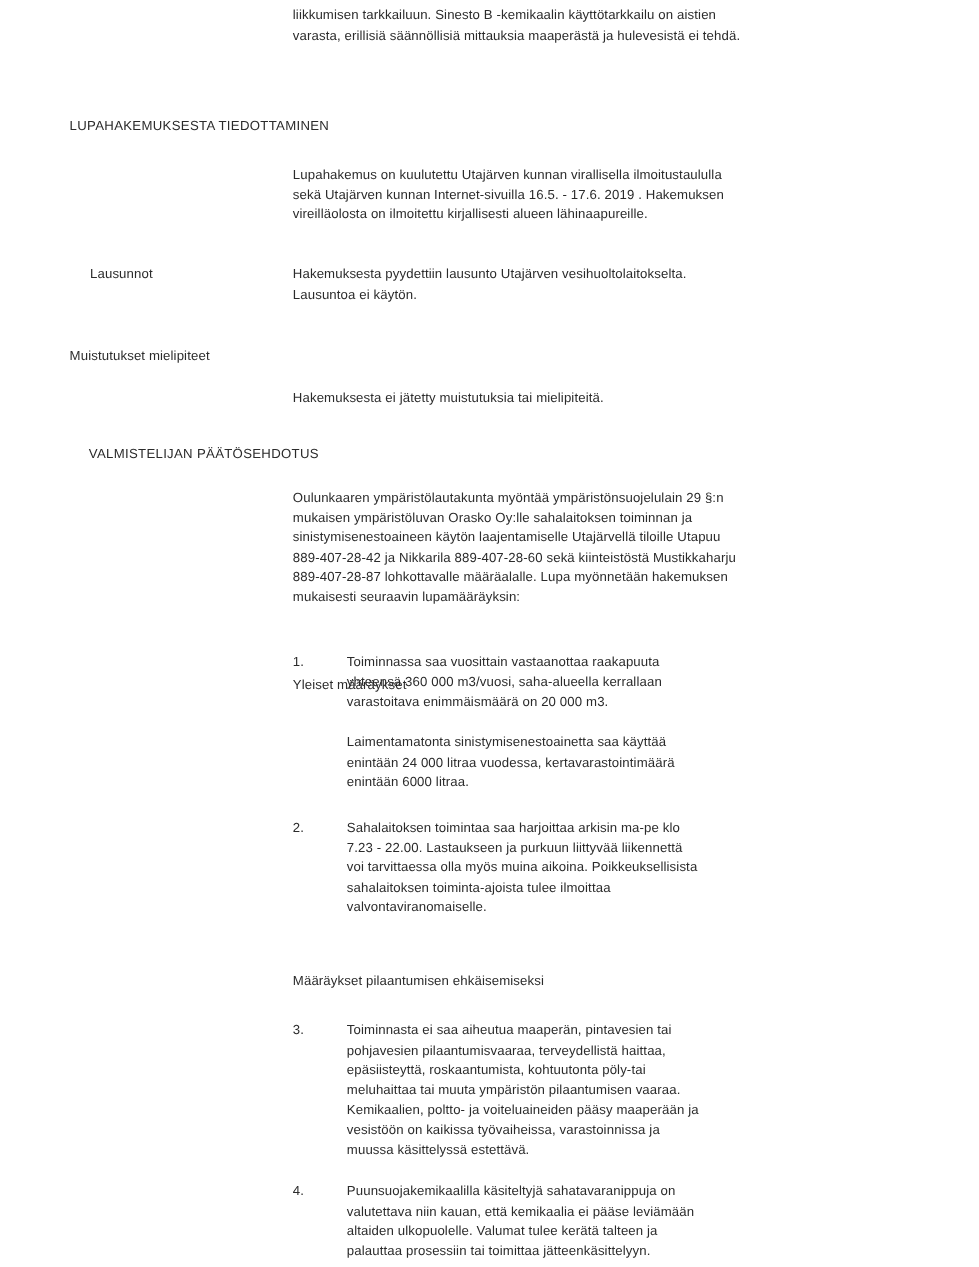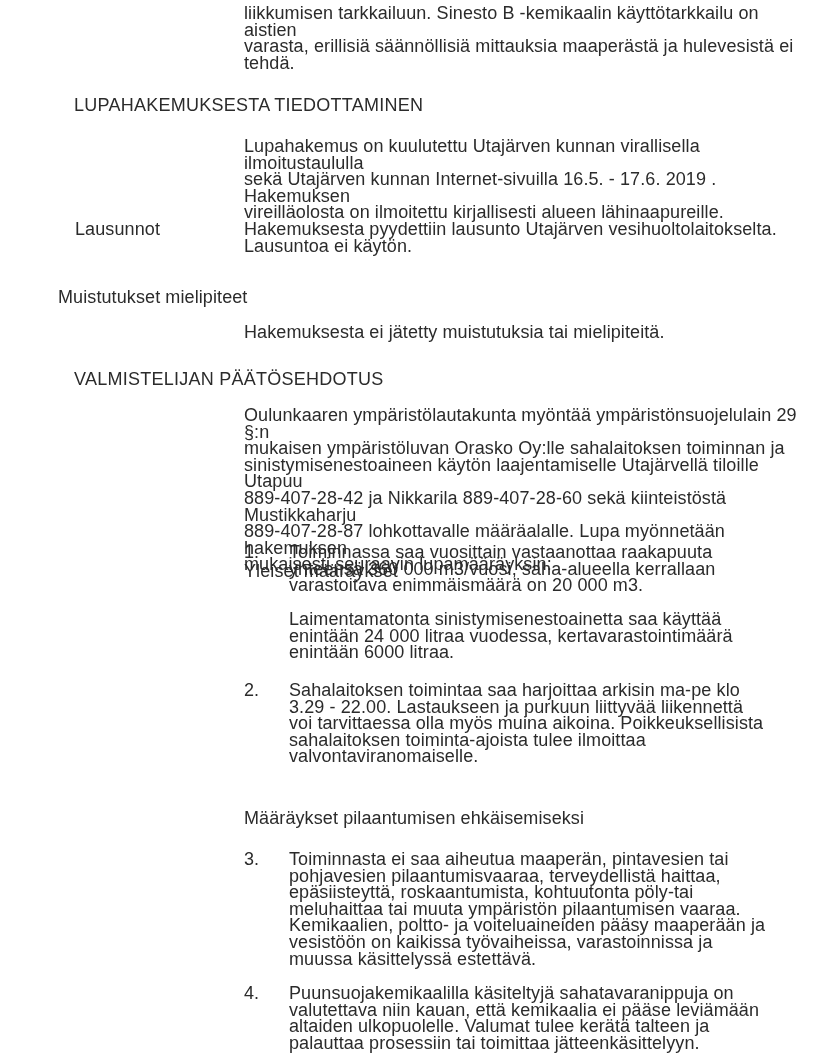--- a/index.html
+++ b/index.html
@@ -7,42 +7,42 @@
     padding: 0;
     background: #ffffff;
   }
   .page {
     position: relative;
     width: 816px;
     height: 1056px;
     background: #ffffff;
     overflow: hidden;
     font-family: "Liberation Sans", "DejaVu Sans", sans-serif;
-    font-size: 18px;
+    font-size: 11px;
     line-height: 16.6px;
     color: #2b2b2b;
   }
   .t {
     position: absolute;
     white-space: pre-line;
     letter-spacing: 0.1px;
   }
   .heading {
     letter-spacing: 0.25px;
   }
 </style>
 </head>
 <body>
 
 <div class="page">
 
   <div class="t" style="left:244px; top:5px;">liikkumisen tarkkailuun. Sinesto B -kemikaalin käyttötarkkailu on aistien
 varasta, erillisiä säännöllisiä mittauksia maaperästä ja hulevesistä ei tehdä.</div>
 
-  <div class="t heading" style="left:74px; top:97px;">LUPAHAKEMUKSESTA TIEDOTTAMINEN</div>
+  <div class="t heading" style="left:58px; top:97px;">LUPAHAKEMUKSESTA TIEDOTTAMINEN</div>
 
   <div class="t" style="left:244px; top:138px;">Lupahakemus on kuulutettu Utajärven kunnan virallisella ilmoitustaululla
 sekä Utajärven kunnan Internet-sivuilla 16.5. - 17.6. 2019 . Hakemuksen
 vireilläolosta on ilmoitettu kirjallisesti alueen lähinaapureille.</div>
 
   <div class="t" style="left:75px; top:221px;">Lausunnot</div>
 
   <div class="t" style="left:244px; top:221px;">Hakemuksesta pyydettiin lausunto Utajärven vesihuoltolaitokselta.
 Lausuntoa ei käytön.</div>
 
@@ -65,21 +65,21 @@
   <div class="t" style="left:289px; top:544px;">Toiminnassa saa vuosittain vastaanottaa raakapuuta
 yhteensä 360 000 m3/vuosi, saha-alueella kerrallaan
 varastoitava enimmäismäärä on 20 000 m3.</div>
 
   <div class="t" style="left:289px; top:611px;">Laimentamatonta sinistymisenestoainetta saa käyttää
 enintään 24 000 litraa vuodessa, kertavarastointimäärä
 enintään 6000 litraa.</div>
 
   <div class="t" style="left:244px; top:682px;">2.</div>
   <div class="t" style="left:289px; top:682px;">Sahalaitoksen toimintaa saa harjoittaa arkisin ma-pe klo
-3.29 - 22.00. Lastaukseen ja purkuun liittyvää liikennettä
+7.23 - 22.00. Lastaukseen ja purkuun liittyvää liikennettä
 voi tarvittaessa olla myös muina aikoina. Poikkeuksellisista
 sahalaitoksen toiminta-ajoista tulee ilmoittaa
 valvontaviranomaiselle.</div>
 
   <div class="t" style="left:244px; top:810px;text-align:center;">Määräykset pilaantumisen ehkäisemiseksi</div>
 
   <div class="t" style="left:244px; top:851px;">3.</div>
   <div class="t" style="left:289px; top:851px;">Toiminnasta ei saa aiheutua maaperän, pintavesien tai
 pohjavesien pilaantumisvaaraa, terveydellistä haittaa,
 epäsiisteyttä, roskaantumista, kohtuutonta pöly-tai

